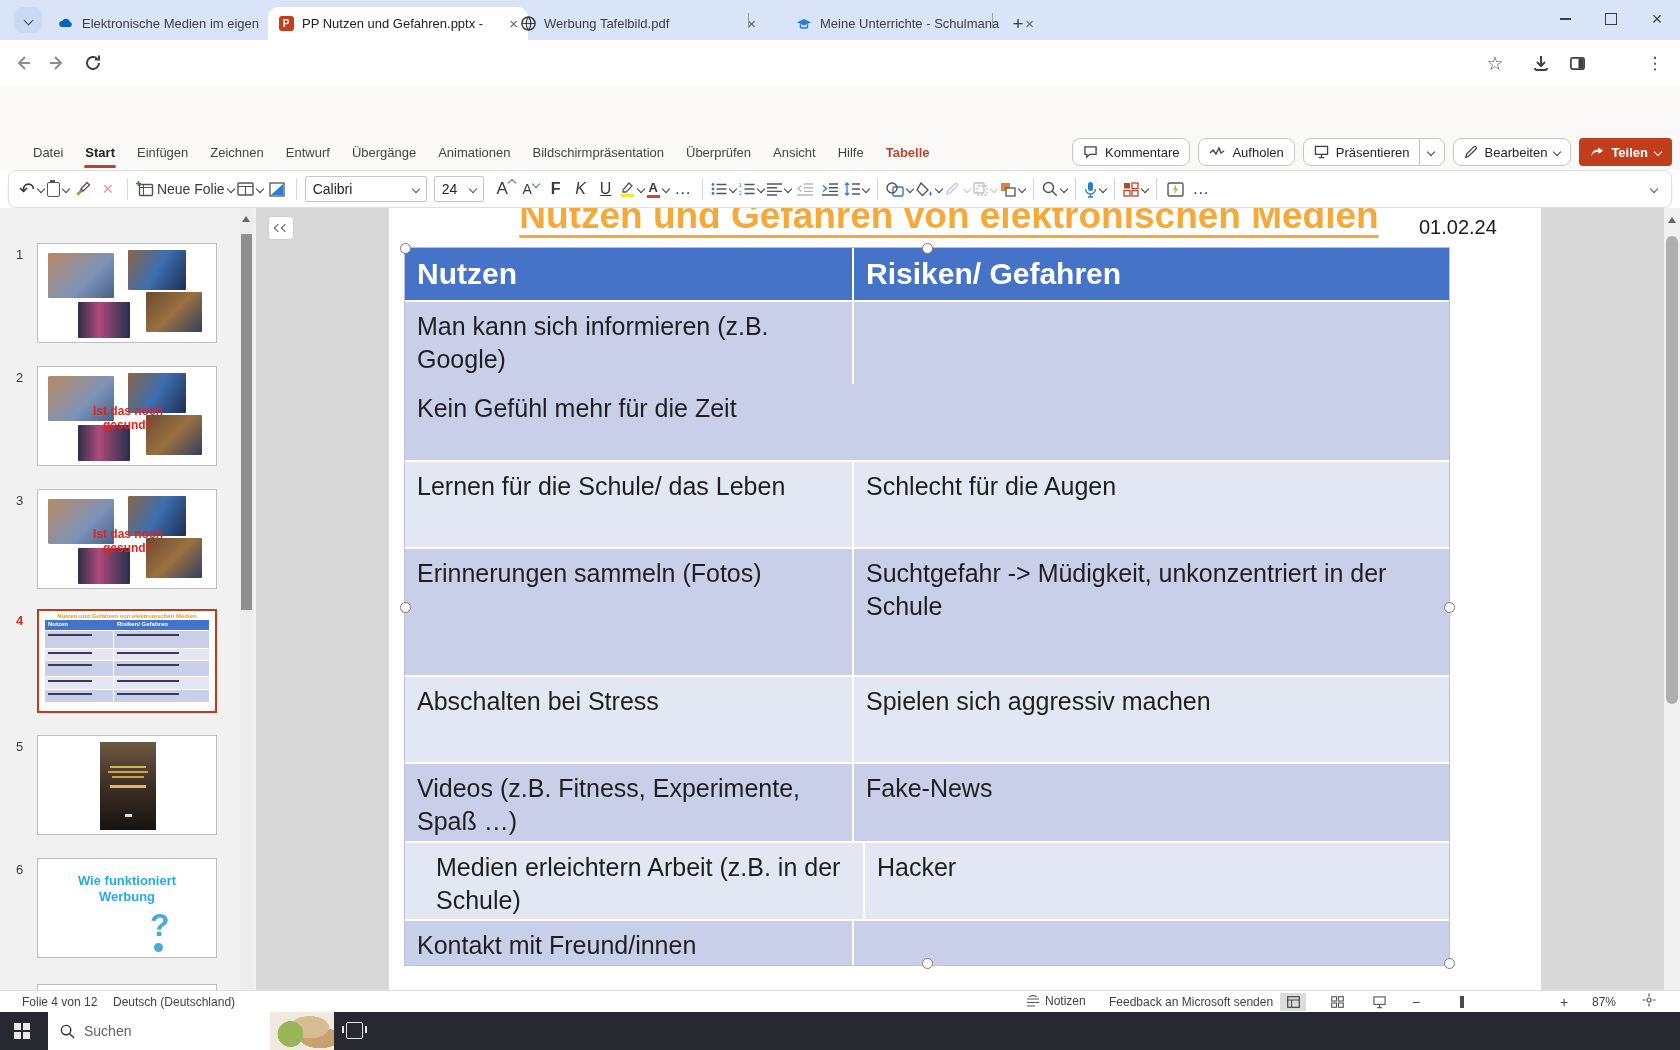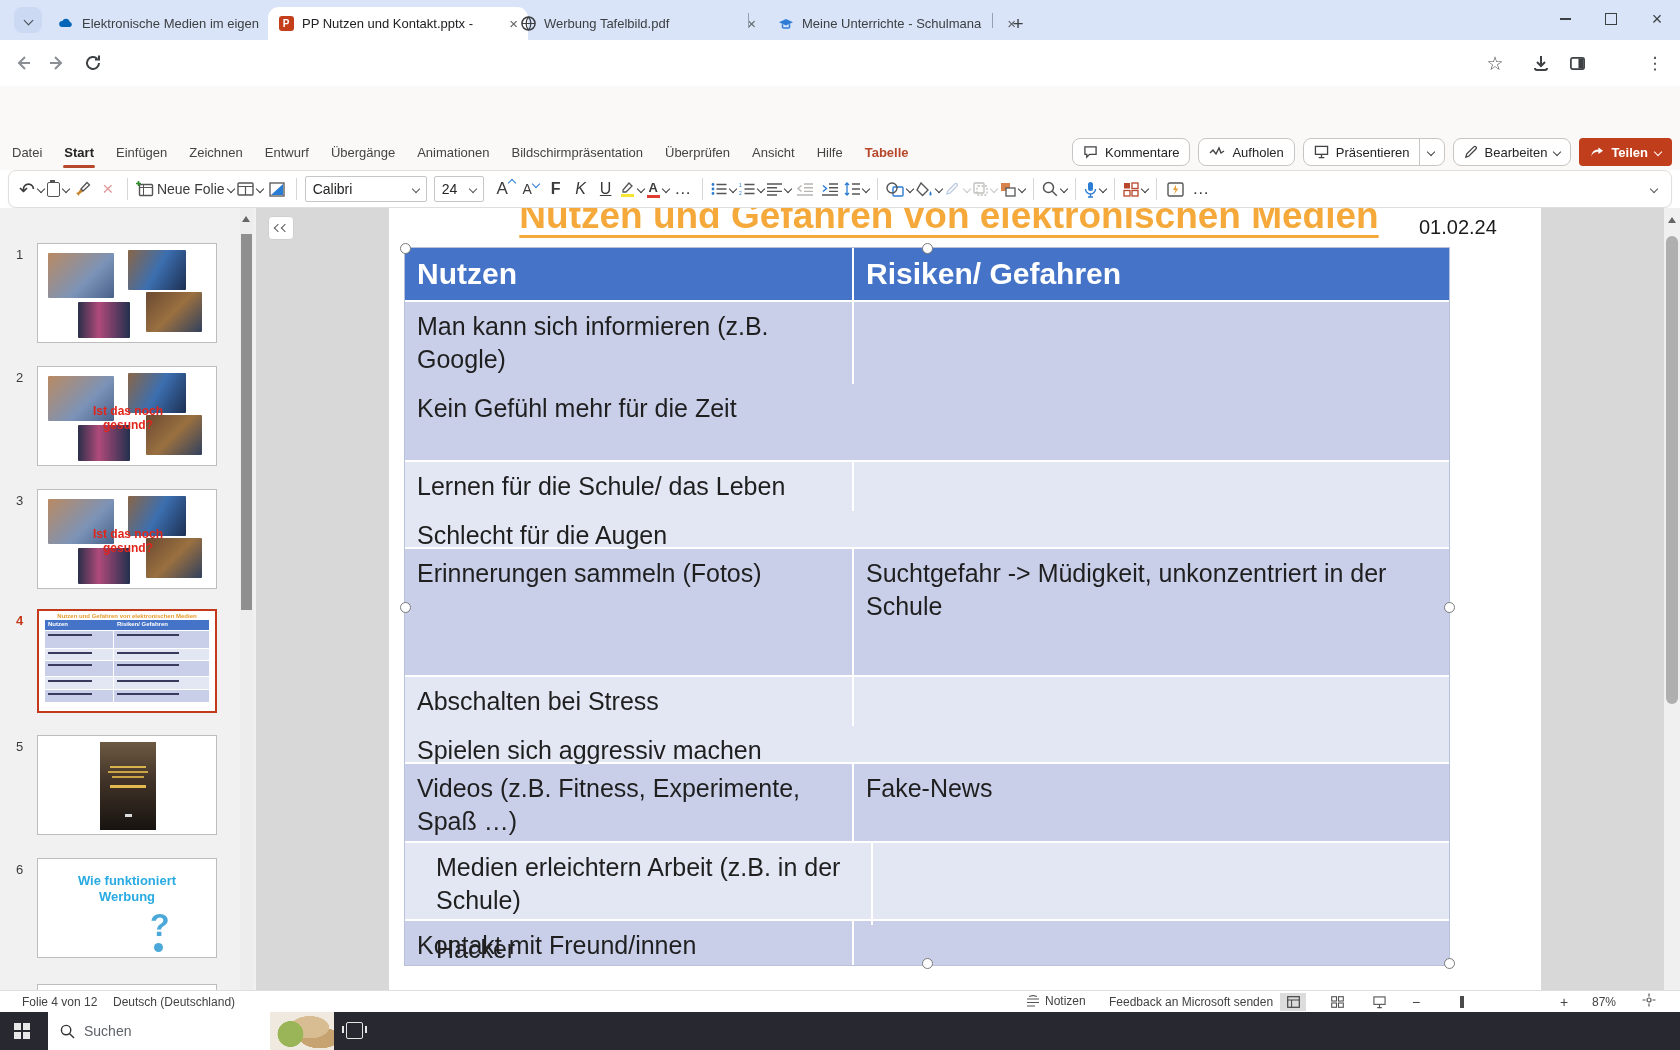--- a/index.html
+++ b/index.html
@@ -34,21 +34,21 @@
 
   
   .pphead{position:absolute;left:0;top:86px;width:1680px;height:48px;background:#FAF9F8;}
   .pplogo{position:absolute;left:46px;top:97px;width:26px;height:26px;border-radius:4px;background:#C43E1C;color:#fff;font-weight:bold;font-size:15px;display:flex;align-items:center;justify-content:center;}
   .pptitle{position:absolute;left:82px;top:101px;font-size:15px;color:#252423;}
   .ppsearch{position:absolute;left:584px;top:93px;width:466px;height:33px;background:#F3F2F1;border:1px solid #E1DFDD;border-radius:3px;display:flex;align-items:center;padding:0 12px;box-sizing:border-box;gap:9px;color:#605E5C;font-size:14px;}
   .kp{position:absolute;left:1632px;top:94px;width:31px;height:31px;border-radius:50%;background:#EDEBE9;border:1px solid #C8C6C4;display:flex;align-items:center;justify-content:center;font-size:12px;font-weight:bold;color:#3B3A39;box-sizing:border-box;}
 
   
   .ribbonrow{position:absolute;left:0;top:134px;width:1680px;height:36px;background:#FAF9F8;}
-  .rtabs{position:absolute;left:1px;top:0;height:36px;display:flex;align-items:center;text-align:right;}
+  .rtabs{position:absolute;left:22px;top:0;height:36px;display:flex;align-items:center;text-align:right;}
   .rtab{position:relative;padding:0 11px;font-size:13px;color:#444;height:36px;display:flex;align-items:center;white-space:nowrap;}
   .rtab.active{font-weight:bold;color:#252423;}
   .rtab.active::after{content:"";position:absolute;left:10px;right:10px;bottom:2px;height:3px;border-radius:2px;background:#B7472A;}
   .rtab.ctx{color:#B7472A;font-weight:600;}
   .rbtns{position:absolute;right:8px;top:4px;display:flex;gap:8px;align-items:center;}
   .obtn{height:28px;border:1px solid #C8C6C4;border-radius:8px;background:#fff;display:flex;align-items:center;padding:0 10px;gap:7px;font-size:13px;color:#252423;box-sizing:border-box;}
   .obtn .seg{border-left:1px solid #C8C6C4;align-self:stretch;display:flex;align-items:center;padding-left:8px;margin-left:2px;}
   .share{height:28px;border-radius:4px;background:#C13E1D;color:#fff;display:flex;align-items:center;padding:0 11px;gap:7px;font-size:13px;font-weight:600;}
 
   
@@ -85,21 +85,21 @@
   .slide-date{position:absolute;left:1030px;top:8px;font-size:20px;color:#1b1b1b;}
   .ptable{position:absolute;left:16px;top:40px;width:1044px;outline:1px solid #B9C2DC;}
   .prow{display:flex;border-top:2px solid #fff;}
   .prow:first-child{border-top:none;}
   .pc{box-sizing:border-box;padding:8px 12px;font-size:25px;color:#1f1f1f;line-height:1.32;}
   .pc.l{width:449px;border-right:2px solid #fff;}
   .pc.r{width:595px;}
   .phead{background:#4573C7;}
   .phead .pc{color:#fff;font-weight:bold;font-size:30px;padding:6px 12px;line-height:40px;}
   .rdark{background:#C9CFE9;}
-  .rlight{background:#E3E7F4;flex-direction:column;}
+  .rlight{background:#E3E7F4;}
   .hdl{position:absolute;width:11px;height:11px;border-radius:50%;background:#fff;border:1.5px solid #7a7a7a;box-sizing:border-box;}
   .cscroll{position:absolute;right:0;top:0;width:16px;height:782px;background:#F0F0F0;}
   .cthumb{position:absolute;left:2px;top:28px;width:12px;height:468px;background:#AFAFAF;border-radius:6px;}
 
   
   .mtitle{font-size:6px;font-weight:bold;color:#E89A2B;text-align:center;text-decoration:underline;white-space:nowrap;overflow:hidden;margin-top:2px;}
   .mhead{display:flex;background:#4573C7;height:10px;margin:1px 6px 0 6px;}
   .mhc{color:#fff;font-size:6px;font-weight:bold;padding:1px 3px;box-sizing:border-box;overflow:hidden;white-space:nowrap;}
   .mrow{display:flex;margin:0 6px;border-top:1px solid #fff;}
   .mc{box-sizing:border-box;position:relative;}
@@ -141,38 +141,38 @@
           </svg>
         </span>
       <span class="t">Elektronische Medien im eigene</span>
       <span class="tclose">×</span>
     </div>
 
     <div class="btab active" style="left:268px;width:240px;">
       <span class="fav">
           <span style="width:15px;height:15px;border-radius:3px;background:#C43E1C;color:#fff;font-size:10px;font-weight:bold;display:flex;align-items:center;justify-content:center;">P</span>
         </span>
-      <span class="t">PP Nutzen und Kontakt.pptx -</span>
+      <span class="t">PP Nutzen und Gefahren.pptx -</span>
       <span class="tclose">×</span>
     </div>
 
     <div class="btab" style="left:510px;width:236px;">
       <span class="fav">
           <svg width="15" height="15" viewBox="0 0 16 16">
             <circle cx="8" cy="8" r="7" fill="none" stroke="#3c4043" stroke-width="1.6"></circle>
             <path d="M1 8 h14 M8 1 a11 11 0 0 1 0 14 M8 1 a11 11 0 0 0 0 14" fill="none" stroke="#3c4043" stroke-width="1.3"></path>
           </svg>
         </span>
       <span class="t">Werbung Tafelbild.pdf</span>
       <span class="tclose">×</span>
     </div>
 
     <div class="tabsep" style="left:748px;"></div>
 
-    <div class="btab" style="left:768px;width:238px;">
+    <div class="btab" style="left:786px;width:238px;">
       <span class="fav">
           <svg width="16" height="16" viewBox="0 0 16 16">
             <path d="M8 3 L15 6.2 L8 9.4 L1 6.2 Z" fill="#2E7CD6"></path>
             <path d="M4.5 8.2 v3 c0 1 7 1 7 0 v-3" fill="none" stroke="#2E7CD6" stroke-width="1.5"></path>
           </svg>
         </span>
       <span class="t">Meine Unterrichte - Schulmana</span>
       <span class="tclose">×</span>
     </div>
 

